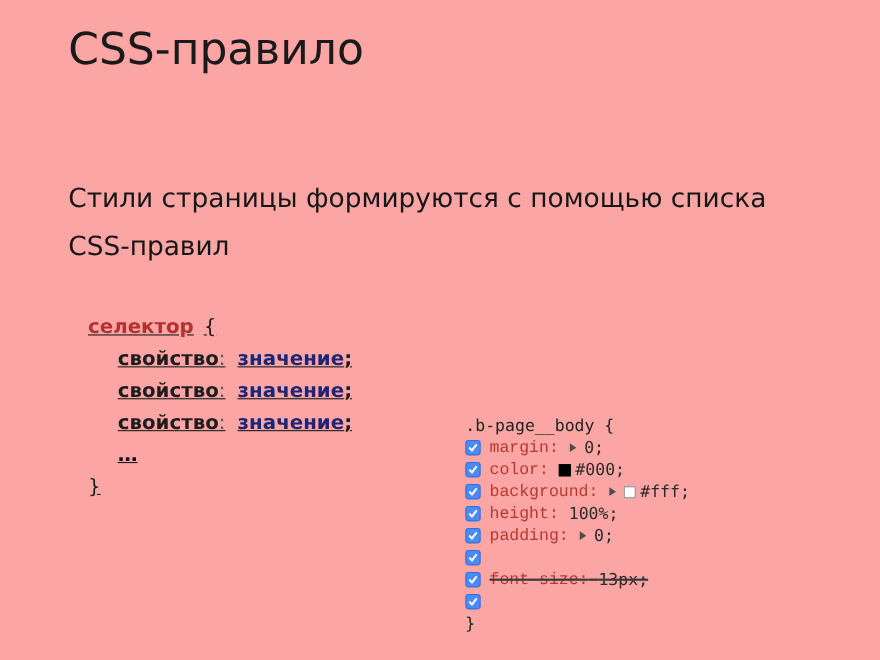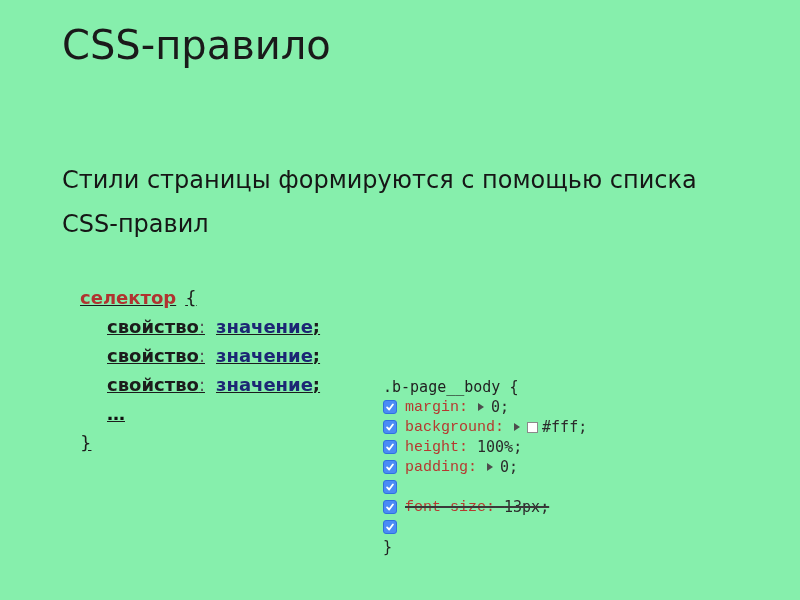--- a/index.html
+++ b/index.html
@@ -1,17 +1,17 @@
 <!DOCTYPE html>
 <html><head>
 <meta charset="utf-8">
 <style>
   html,body{margin:0;padding:0;}
   .slide{
-    position:relative;width:800px;height:600px;background:#86efac;overflow:hidden;
+    position:relative;width:800px;height:600px;background:#fca5a5;overflow:hidden;
     font-family:"DejaVu Sans",sans-serif;
   }
   .title{
     position:absolute;left:62px;top:22px;margin:0;
     font-size:40px;font-weight:400;color:#1a1a1a;letter-spacing:0px;
   }
   .para{
     position:absolute;left:62px;top:158px;margin:0;width:690px;
     font-size:24px;line-height:44px;color:#161616;font-weight:400;
   }
@@ -28,21 +28,21 @@
   .colon{color:#555555;font-weight:400;}
   .val{color:#1c2674;margin-left:11px;}
   .semi{color:#1c1c1c;}
   .ell{color:#111111;}
   
   .devtools{
     position:absolute;left:383px;top:377px;
     font-family:"DejaVu Sans Mono","Liberation Mono",monospace;
     font-size:15px;color:#2b2b2b;
   }
-  .dt-line{height:20px;display:flex;align-items:center;white-space:pre;}
+  .dt-line{height:20px;display:flex;align-items:center;white-space:pre;margin-left:40px;}
   .dt-selector{color:#222222;}
   .dt-check{
     width:14px;height:14px;flex:0 0 14px;margin-right:8px;
     background:#4a8bf5;border:1px solid #2f6fe0;border-radius:3px;
     box-sizing:border-box;display:inline-flex;align-items:center;justify-content:center;
   }
   .dt-check svg{display:block;}
   .dt-prop{color:#b6392f;font-family:Liberation Mono, monospace;}
   .dt-prop::after{content:" ";}
   .dt-arrow{
@@ -87,20 +87,26 @@
   <div class="devtools">
     <div class="dt-line dt-selector">.b-page__body {</div>
 
     <div class="dt-line">
       <span class="dt-check"><svg width="10" height="10" viewBox="0 0 12 12">
             <path d="M2.5 6.5 L5 9 L9.5 3" stroke="#ffffff" stroke-width="2.2" fill="none" stroke-linecap="round" stroke-linejoin="round"></path>
           </svg></span>
       <span class="dt-prop">margin:</span><span class="dt-arrow"></span><span class="dt-value">0;</span>
     </div>
 
+    <div class="dt-line">
+      <span class="dt-check"><svg width="10" height="10" viewBox="0 0 12 12">
+            <path d="M2.5 6.5 L5 9 L9.5 3" stroke="#ffffff" stroke-width="2.2" fill="none" stroke-linecap="round" stroke-linejoin="round"></path>
+          </svg></span>
+      <span class="dt-prop">color:</span><span class="dt-swatch swatch-black"></span><span class="dt-value">#000;</span>
+    </div>
 
     <div class="dt-line">
       <span class="dt-check"><svg width="10" height="10" viewBox="0 0 12 12">
             <path d="M2.5 6.5 L5 9 L9.5 3" stroke="#ffffff" stroke-width="2.2" fill="none" stroke-linecap="round" stroke-linejoin="round"></path>
           </svg></span>
       <span class="dt-prop">background:</span><span class="dt-arrow"></span><span class="dt-swatch swatch-white"></span><span class="dt-value">#fff;</span>
     </div>
 
     <div class="dt-line">
       <span class="dt-check"><svg width="10" height="10" viewBox="0 0 12 12">

